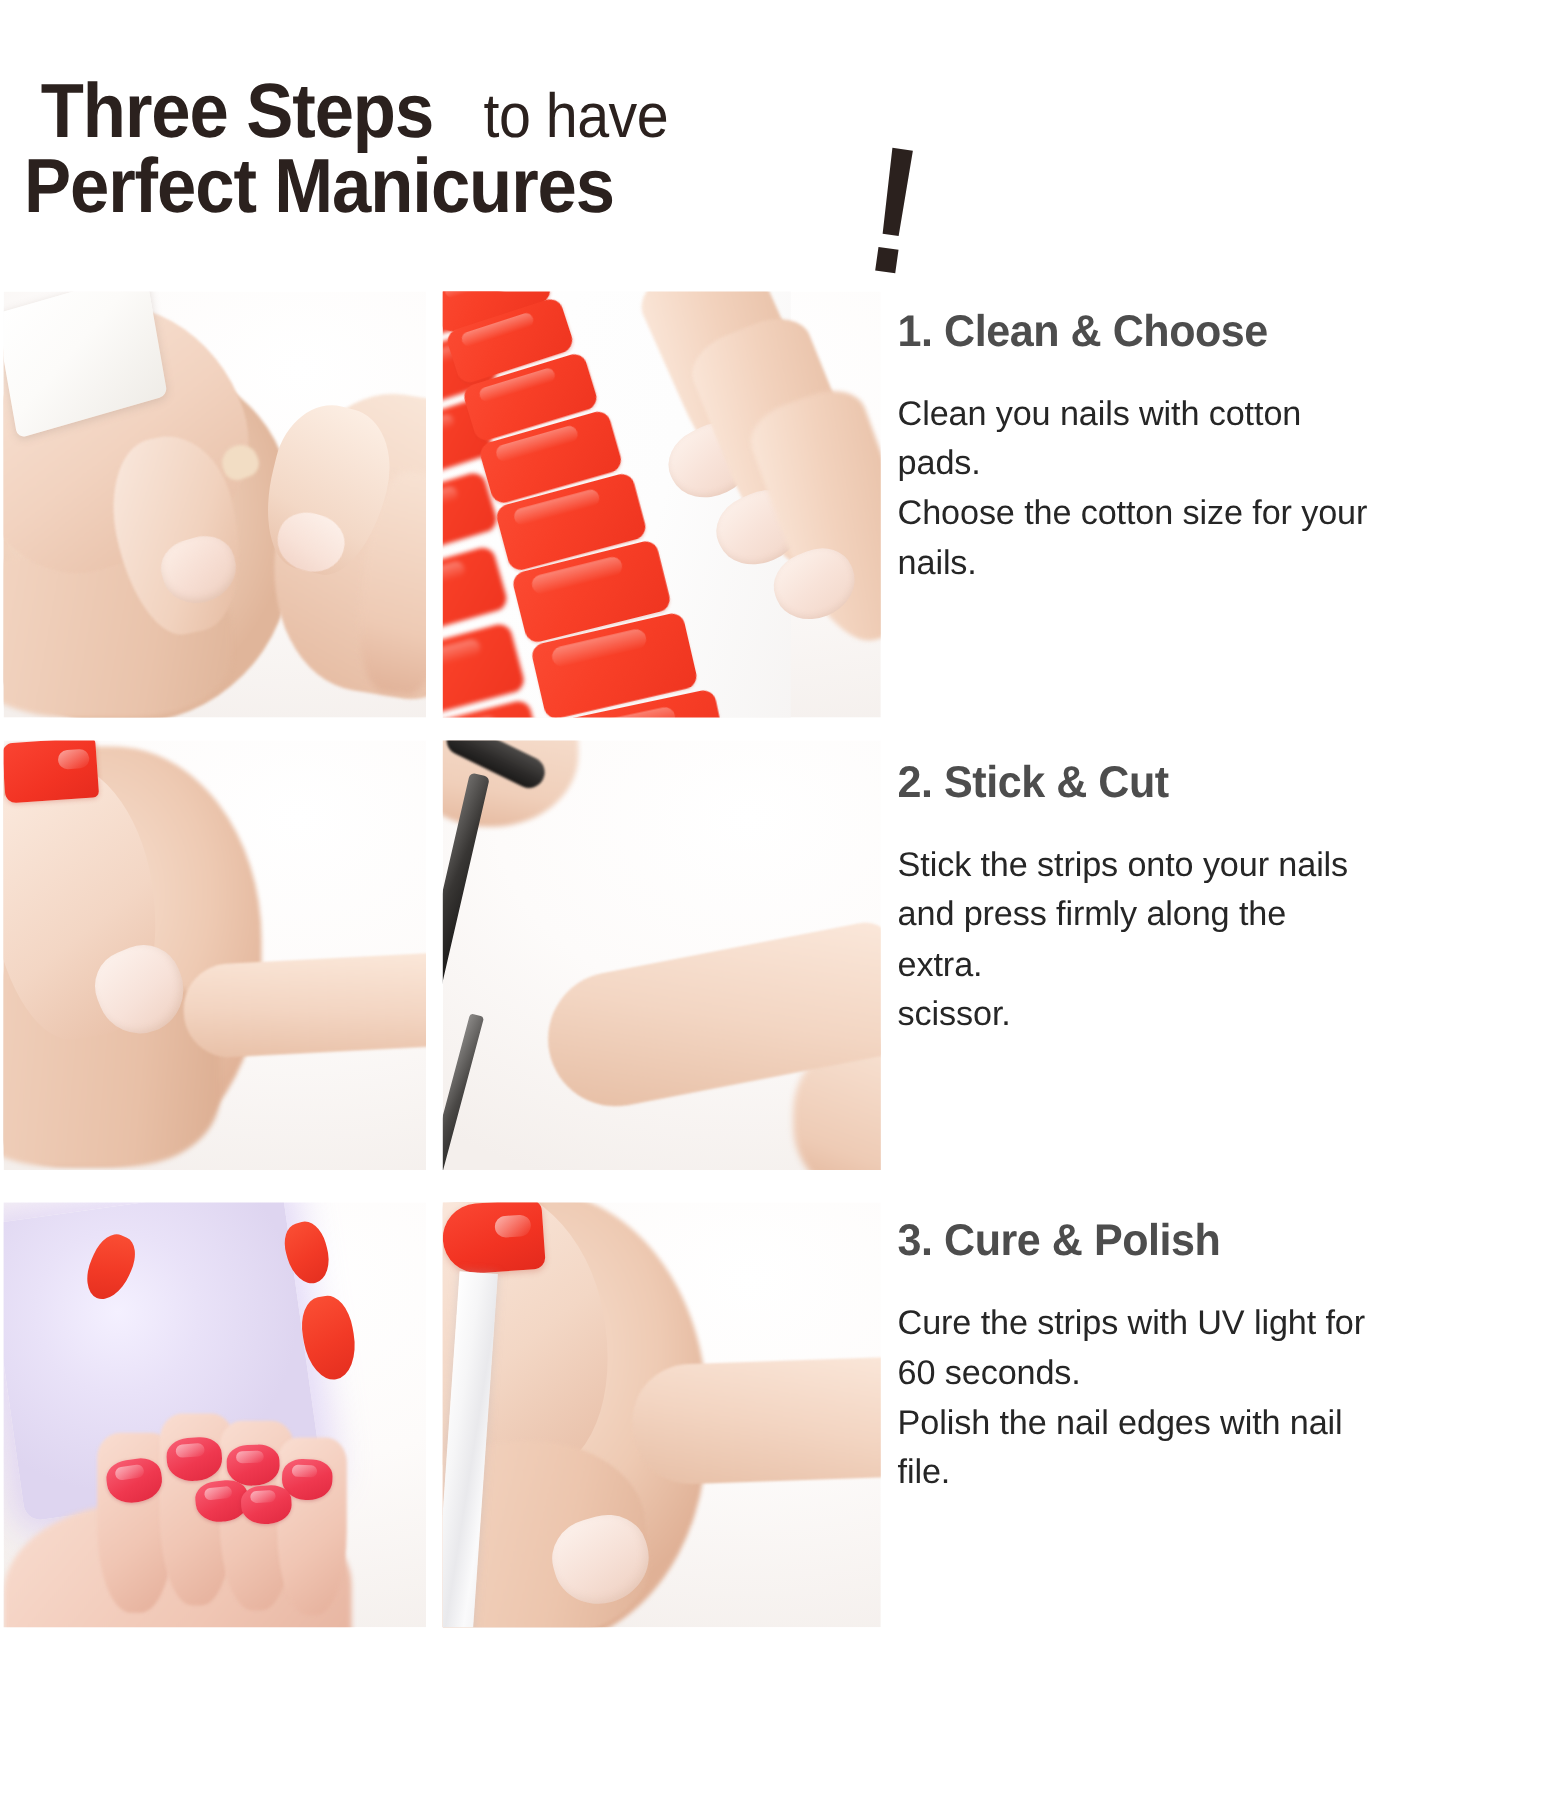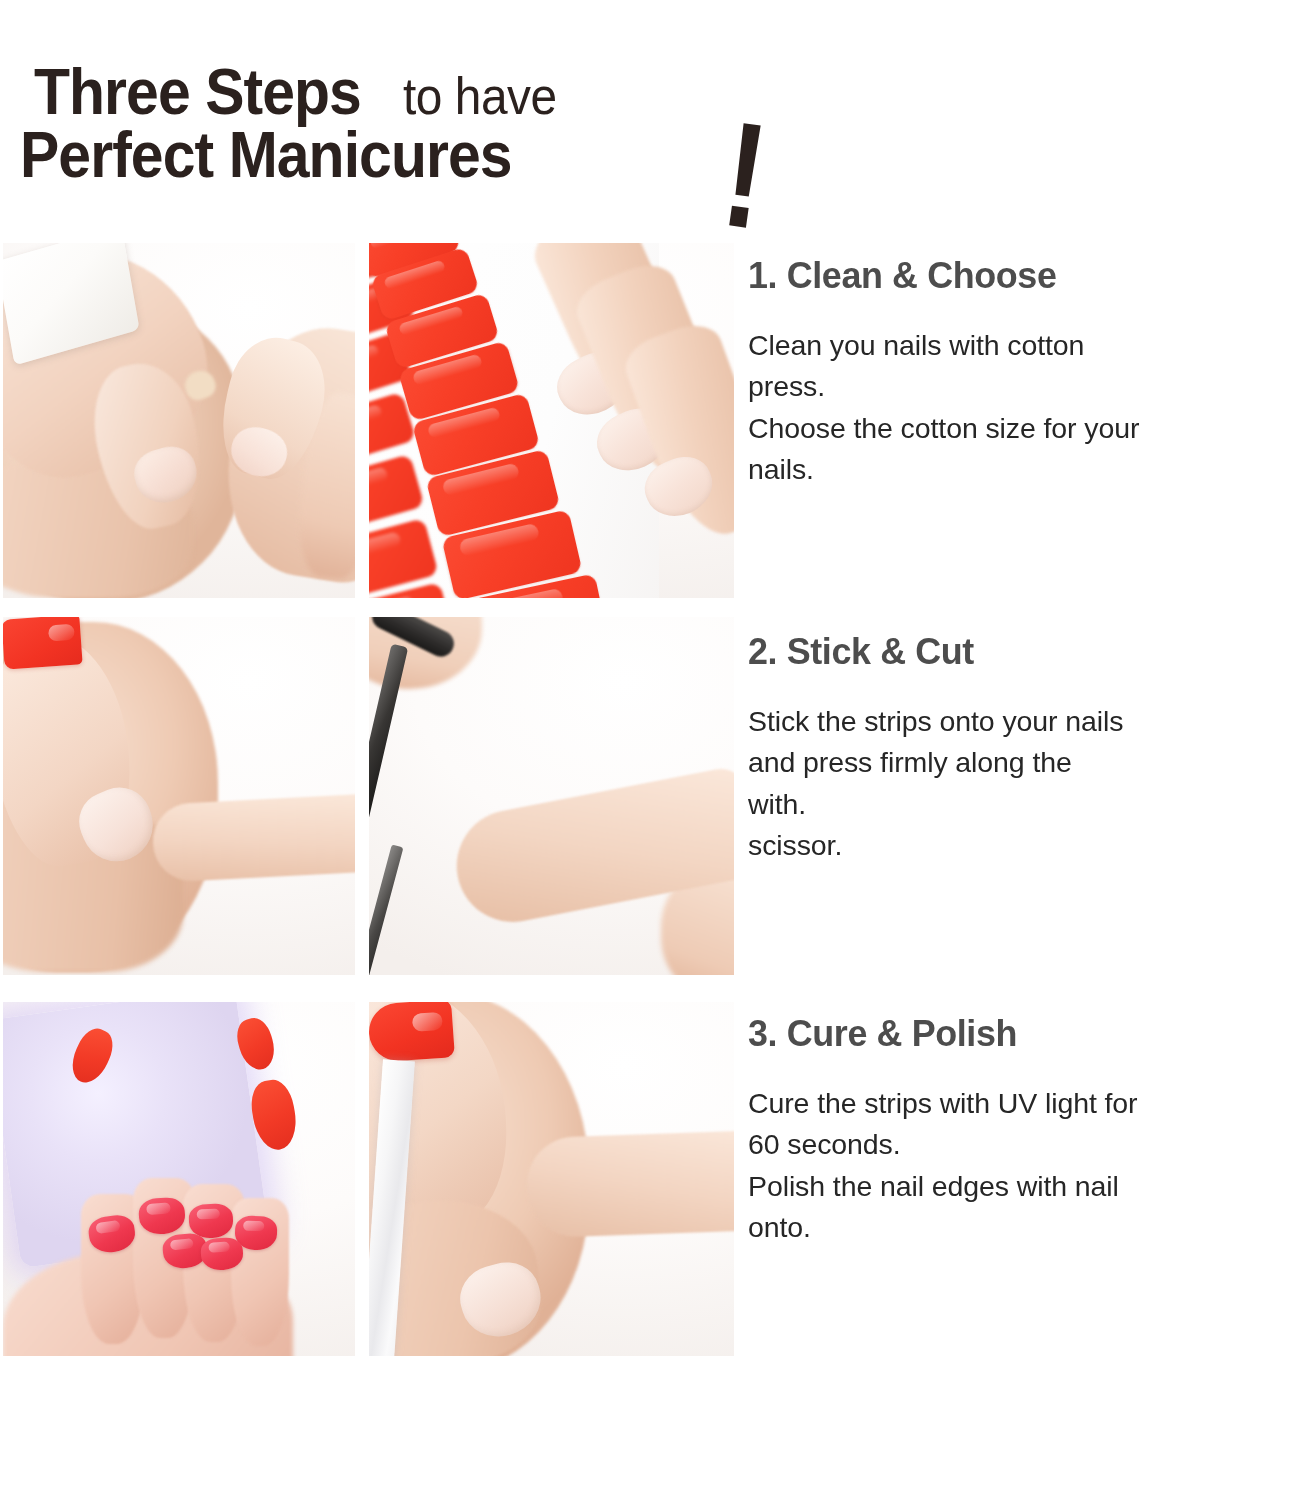--- a/index.html
+++ b/index.html
@@ -469,39 +469,39 @@
   <div class="file"></div>
 
 </div>
 
 <div id="text-col">
 
   <div class="step-block" id="step-1">
     <div class="step-head">1. Clean &amp; Choose</div>
     <div class="step-body">
       <div>Clean you nails with cotton</div>
-      <div>press.</div>
+      <div>pads.</div>
       <div>Choose the cotton size for your</div>
       <div>nails.</div>
     </div>
   </div>
 
   <div class="step-block" id="step-2">
     <div class="step-head">2. Stick &amp; Cut</div>
     <div class="step-body">
       <div>Stick the strips onto your nails</div>
       <div>and press firmly along the</div>
-      <div>with.</div>
+      <div>extra.</div>
       <div>scissor.</div>
     </div>
   </div>
 
   <div class="step-block" id="step-3">
     <div class="step-head">3. Cure &amp; Polish</div>
     <div class="step-body">
       <div>Cure the strips with UV light for</div>
       <div>60 seconds.</div>
       <div>Polish the nail edges with nail</div>
-      <div>onto.</div>
+      <div>file.</div>
     </div>
   </div>
 
 </div>
 
 </body></html>

